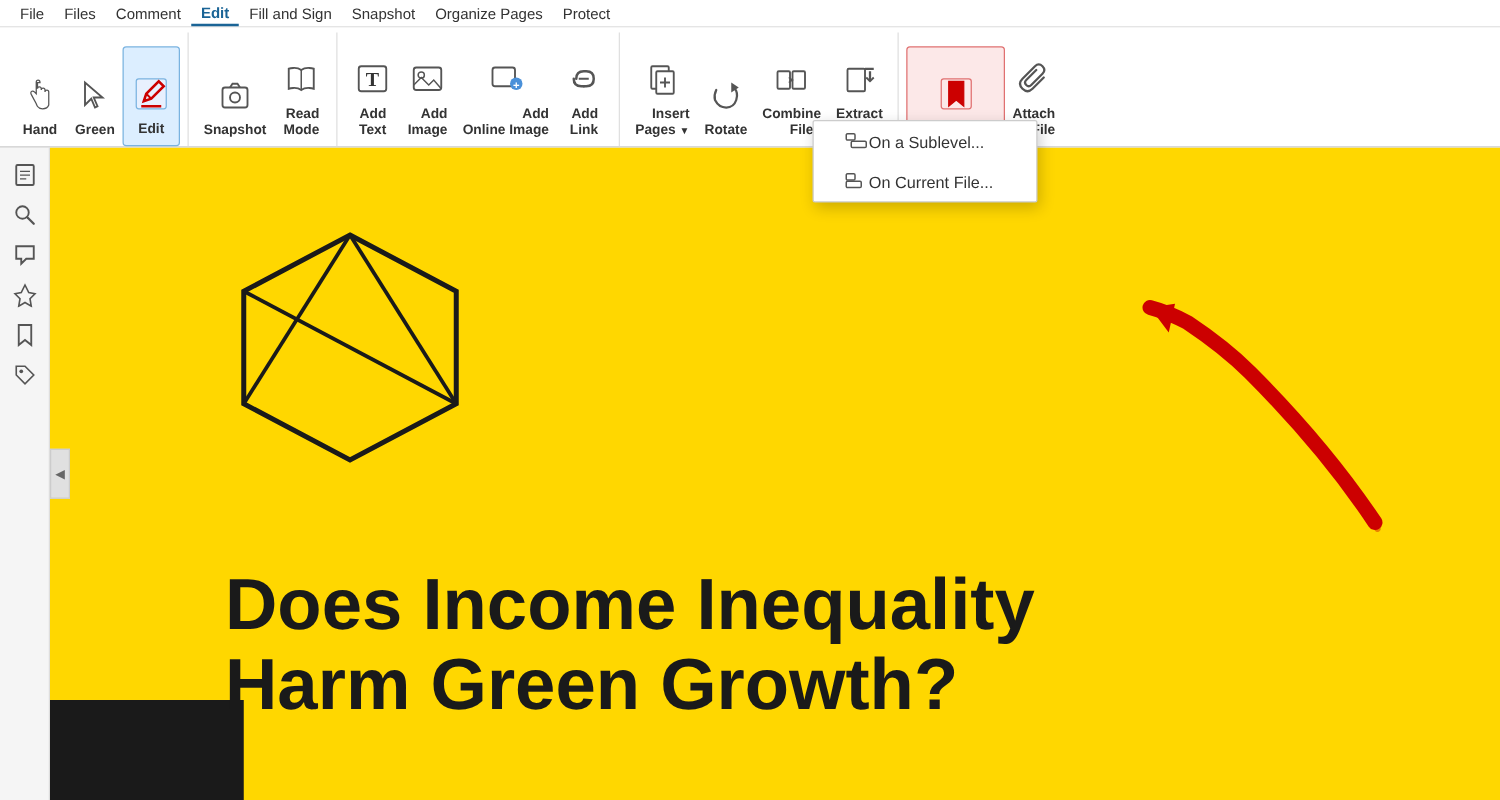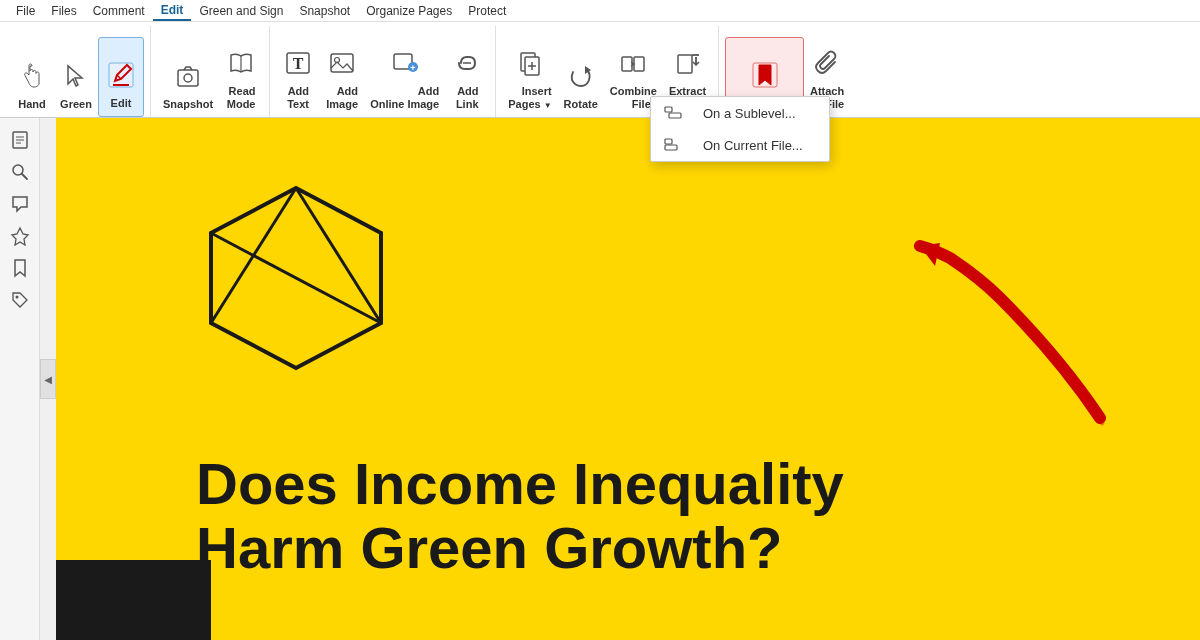--- a/index.html
+++ b/index.html
@@ -136,21 +136,20 @@
       justify-content: center;
       cursor: pointer;
       font-size: 10px;
       color: #666;
       z-index: 10;
     }
 
     
     .document-page {
       flex: 1;
-      margin-left: 16px;
       background: #FFD700;
       position: relative;
       overflow: hidden;
     }
 
     
     .hex-container {
       position: absolute;
       top: 60px;
       left: 140px;
@@ -192,25 +191,25 @@
       background: #fff;
       border: 1px solid #ccc;
       box-shadow: 2px 4px 12px rgba(0,0,0,0.2);
       z-index: 100;
       min-width: 180px;
       border-radius: 2px;
     }
     .dropdown-item {
       display: flex;
       align-items: center;
-      padding: 8px 12px;
+      padding: 8px 24px;
       cursor: pointer;
       font-size: 13px;
       color: #333;
-      gap: 20px;
+      gap: 0;
     }
     .dropdown-item-icon {
       width: 20px;
       height: 16px;
       display: flex;
       align-items: center;
       justify-content: center;
     }
 
     
@@ -225,21 +224,21 @@
     }
   </style>
 </head>
 <body>
 
 <div class="menu-bar">
   <span>File</span>
   <span>Files</span>
   <span>Comment</span>
   <span class="active">Edit</span>
-  <span>Green and Sign</span>
+  <span>Fill and Sign</span>
   <span>Snapshot</span>
   <span>Organize Pages</span>
   <span>Protect</span>
 </div>
 
 <div class="ribbon">
 
   <div class="ribbon-group">
     <div class="ribbon-btn">
       <div class="ribbon-icon">

